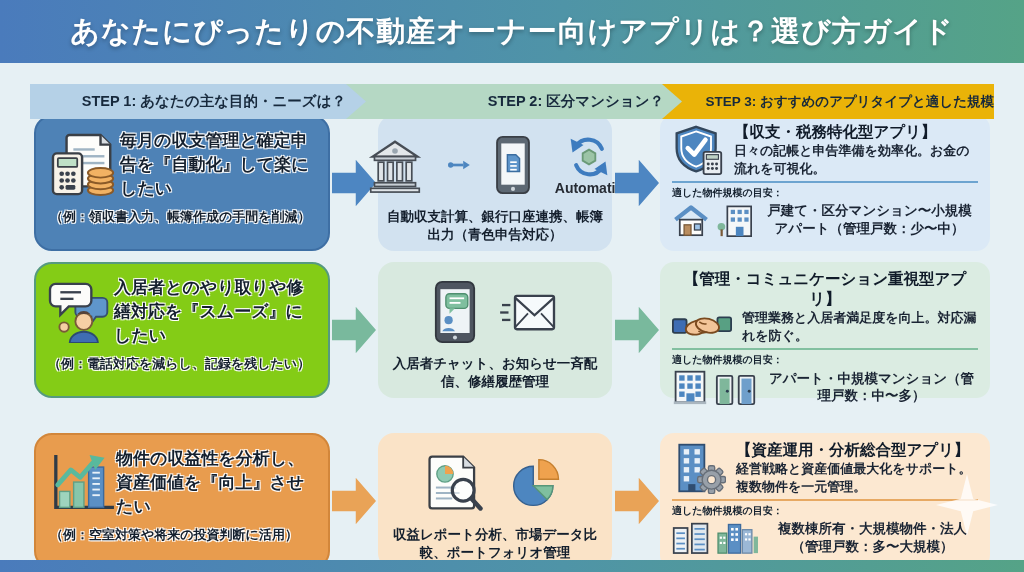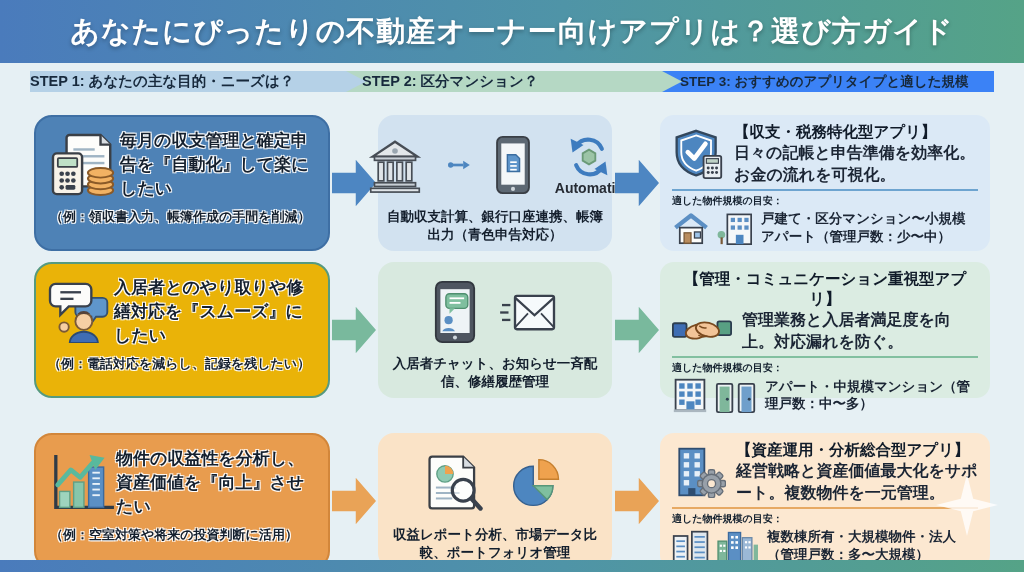--- a/index.html
+++ b/index.html
@@ -5,34 +5,34 @@
   html,body{margin:0;padding:0;background:#e6f0f4;}
   .canvas{position:relative;width:1024px;height:572px;background:#e6f0f4;overflow:hidden;
           font-family:"Liberation Sans",sans-serif;}
   
   .titlebar{position:absolute;top:0;left:0;width:1024px;height:63px;
             background:linear-gradient(90deg,#4a7bbc 0%,#4f94a7 55%,#55a387 100%);
             display:flex;align-items:center;justify-content:center;}
   .titlebar .title{color:#ffffff;font-size:29px;font-weight:bold;letter-spacing:1px;
                    text-shadow:0 2px 4px rgba(0,0,0,.3);white-space:nowrap;}
   
-  .step{position:absolute;top:71px;height:21px;display:flex;align-items:center;justify-content:flex-start;
+  .step{position:absolute;top:84px;height:35px;display:flex;align-items:center;justify-content:flex-end;
         font-weight:bold;font-size:14.5px;color:#17293c;box-sizing:border-box;white-space:nowrap;}
   .step-tip{clip-path:polygon(0 0,calc(100% - 20px) 0,100% 50%,calc(100% - 20px) 100%,0 100%);}
   .step1{left:30px;width:336px;background:#b5d1e7;z-index:3;padding-right:20px;}
   .step2{left:346px;width:336px;background:#b5d8c4;z-index:2;padding-left:16px;padding-right:18px;}
-  .step3{left:662px;width:332px;background:#3b82f6;z-index:1;padding-left:18px;font-size:13.5px;}
+  .step3{left:662px;width:332px;background:#eab308;z-index:1;padding-left:18px;font-size:13.5px;}
   
   .row{position:absolute;left:0;width:1024px;height:136px;}
   .row1{top:115px}.row2{top:262px}.row3{top:433px}
   
   .need-card{position:absolute;left:34px;top:0;width:296px;height:136px;border-radius:18px;
              box-sizing:border-box;padding:12px 12px 8px 14px;}
   .row1 .need-card{background:#4e82b6;border:2px solid #3e6fa4;}
-  .row2 .need-card{background:#eab308;border:2px solid #569a7f;padding-left:12px;}
+  .row2 .need-card{background:#84cc16;border:2px solid #569a7f;padding-left:12px;}
   .row3 .need-card{background:#e89c4e;border:2px solid #d2863a;}
   .need-top{display:flex;align-items:center;}
   .outline-txt{text-shadow:-1px -1px 0 rgba(255,255,255,.92),1px -1px 0 rgba(255,255,255,.92),
                -1px 1px 0 rgba(255,255,255,.92),1px 1px 0 rgba(255,255,255,.92);}
   .need-text{font-size:17px;font-weight:bold;color:#15202e;line-height:1.42;}
   .need-example{margin-top:7px;font-size:13px;font-weight:bold;color:#15202e;white-space:nowrap;}
   
   .flow-arrow{position:absolute;top:41px;width:44px;height:54px;
               clip-path:polygon(0 31%,54% 31%,54% 7%,100% 50%,54% 93%,54% 69%,0 69%);}
   .arrow-a{left:332px}.arrow-b{left:615px}
@@ -51,29 +51,29 @@
   .feature-text{font-size:13.5px;font-weight:bold;color:#141f2d;text-align:center;line-height:1.38;margin:0 2px;}
   
   .result-card{position:absolute;left:660px;top:0;width:330px;height:136px;border-radius:14px;
                box-sizing:border-box;padding:7px 12px 5px;}
   .row1 .result-card{background:#dbe9f6}
   .row2 .result-card{background:#dbece2}
   .row3 .result-card{background:#fce8d1}
   .rc-flex{display:flex;align-items:center;gap:10px;justify-content:flex-end;}
   .rc-title{font-size:15.5px;font-weight:bold;color:#101b29;line-height:1.3;}
   .rc-title.center{text-align:center;}
-  .rc-desc{font-size:16px;font-weight:bold;color:#1b2534;line-height:1.35;}
+  .rc-desc{font-size:13px;font-weight:bold;color:#1b2534;line-height:1.35;}
   .rc-divider{border:none;border-top:2px solid #888;margin:4px 0 3px;}
   .row1 .rc-divider{border-color:#6da4d0}
   .row2 .rc-divider{border-color:#82c0a0}
   .row3 .rc-divider{border-color:#e7a963}
   .rc-scale-label{font-size:10px;font-weight:bold;color:#13202e;}
   .rc-scale{display:flex;align-items:center;gap:8px;margin-top:2px;}
   .rc-scale-icons{display:flex;align-items:flex-end;gap:7px;}
-  .rc-scale-text{font-size:13.5px;font-weight:bold;color:#1b2534;line-height:1.3;}
+  .rc-scale-text{font-size:13.5px;font-weight:bold;color:#1b2534;line-height:1.3;text-align:center;}
   
   .bottombar{position:absolute;bottom:0;left:0;width:1024px;height:12px;
              background:linear-gradient(90deg,#4a7bbc 0%,#4f94a7 55%,#55a387 100%);}
   .sparkle{position:absolute;right:26px;bottom:36px;width:62px;height:62px;background:rgba(255,255,255,.78);
            clip-path:polygon(50% 0%,60% 40%,100% 50%,60% 60%,50% 100%,40% 60%,0% 50%,40% 40%);}
   svg{display:block;}
 </style>
 </head>
 <body>
 

